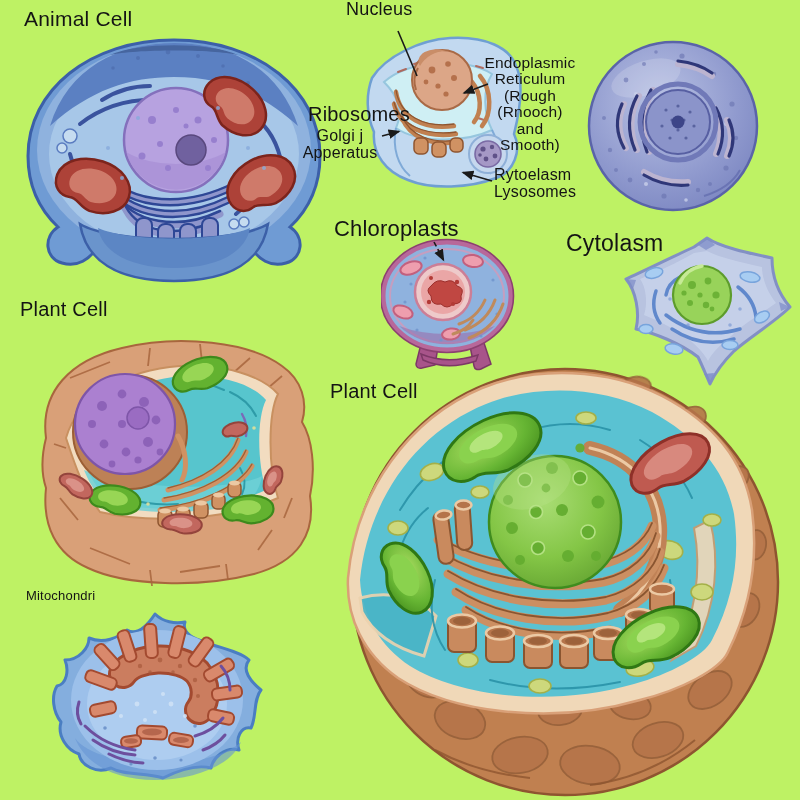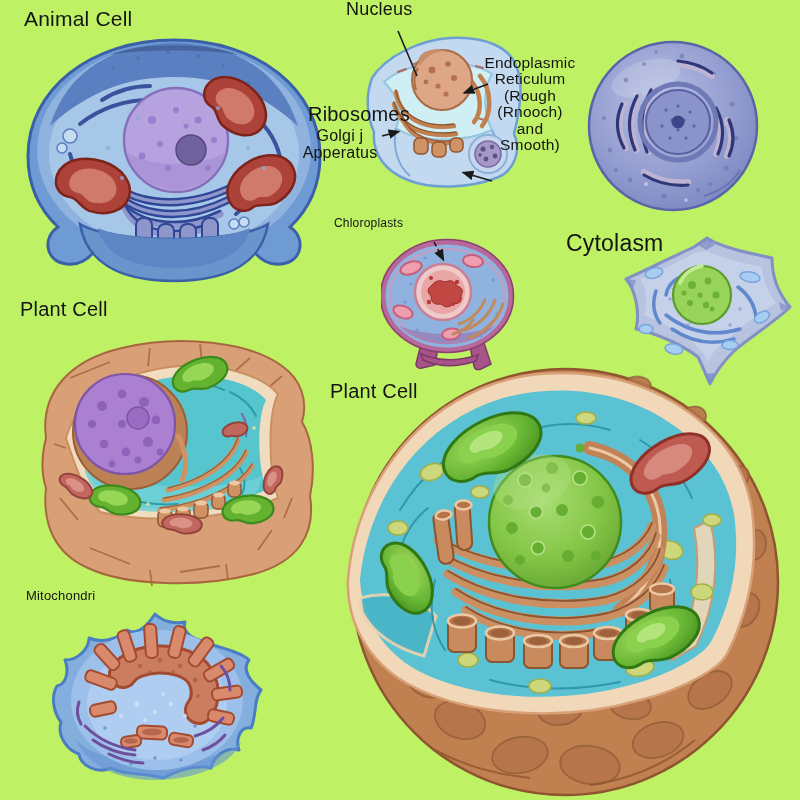--- a/index.html
+++ b/index.html
@@ -680,19 +680,21 @@
   <div class="label" style="left:346px;top:0;font-size:18px;">Nucleus</div>
   <div class="label ctr" style="left:468px;top:15px;width:124px;font-size:15.5px;margin-top:40px;">Endoplasmic
 Reticulum
 (Rough
 (Rnooch)
 and
 Smooth)</div>
   <div class="label" style="left:308px;top:104px;font-size:20px;">Ribosomes</div>
   <div class="label ctr" style="left:296px;top:128px;width:88px;font-size:16px;">Golgi j
 Apperatus</div>
-  <div class="label" style="left:334px;top:217px;font-size:12px;">Chloroplasts</div>
+  <div class="label" style="left:494px;top:167px;font-size:16px;">Rytoelasm
+Lysosomes</div>
+  <div class="label" style="left:334px;top:217px;font-size:22px;">Chloroplasts</div>
   <div class="label" style="left:566px;top:231px;font-size:23px;">Cytolasm</div>
   <div class="label" style="left:20px;top:299px;font-size:20px;">Plant Cell</div>
   <div class="label" style="left:330px;top:381px;font-size:20px;">Plant Cell</div>
   <div class="label" style="left:26px;top:589px;font-size:13px;">Mitochondri</div>
 
 </div>
 
 </body></html>

